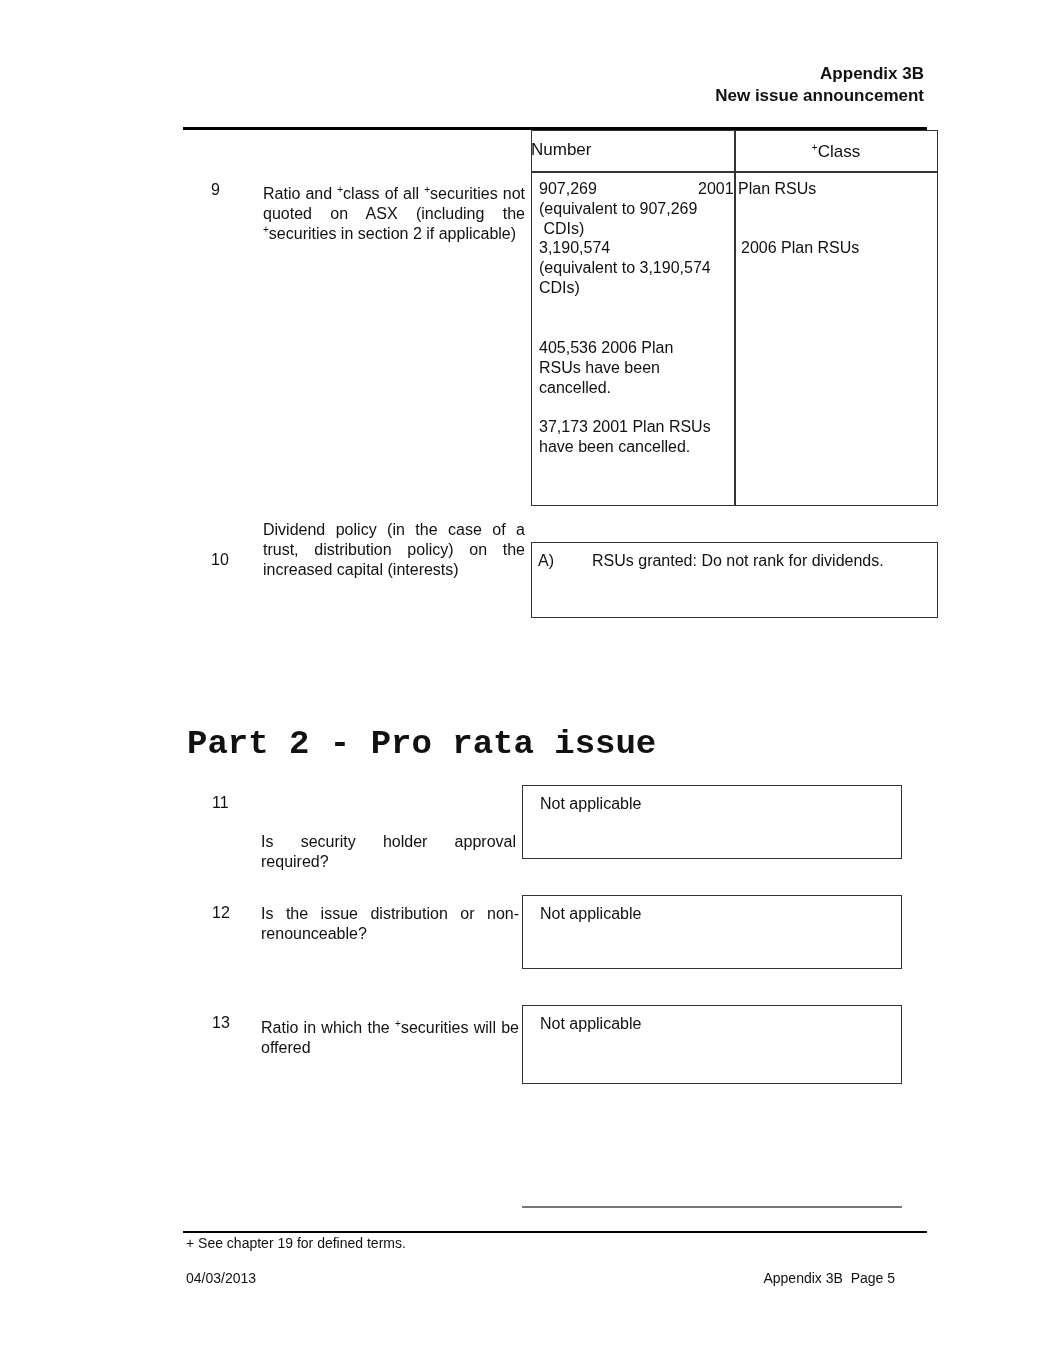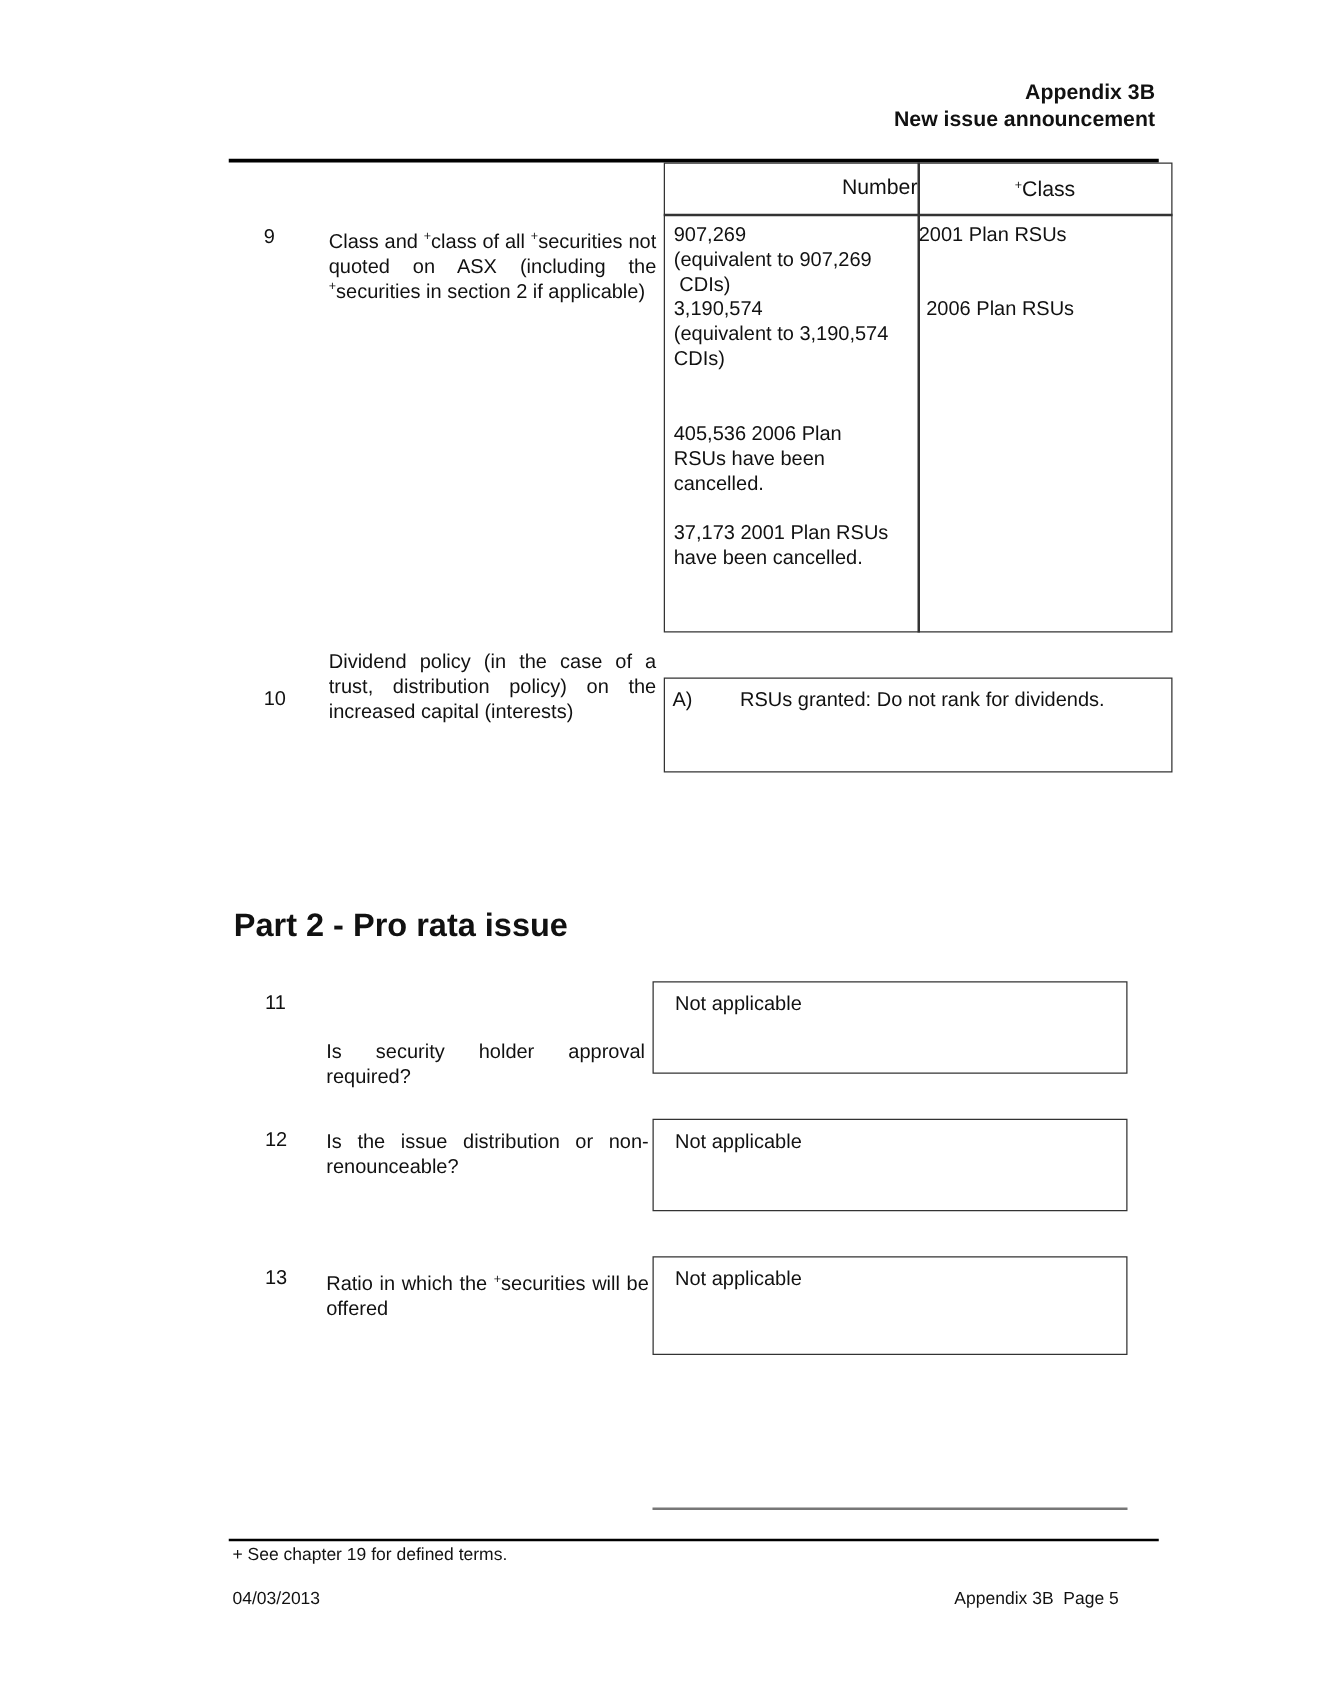--- a/index.html
+++ b/index.html
@@ -6,45 +6,45 @@
     body { width:1055px; height:1365px; position:relative; overflow:hidden;
       font-family:"Liberation Sans", sans-serif; color:#111; font-size:16px; }
     .abs { position:absolute; }
     .hdr { right:131px; text-align:right; font-weight:bold; font-size:17px; line-height:22px; }
     .rule { background:#000; }
     .box { border:1.5px solid #333; box-sizing:border-box; }
     .num { font-size:16px; }
     .q { font-size:16px; line-height:20px; text-align:justify; text-align-last:left; }
     .cell { font-size:16px; line-height:20px; }
     sup { font-size:10px; vertical-align:6px; line-height:0; }
-    .part { font-weight:bold; font-size:26px; }
+    .part { font-weight:bold; font-size:34px;font-family:Liberation Mono, monospace; }
     .foot { font-size:14px; }
   </style>
 </head>
 <body>
 
 <div class="abs hdr" style="top:63px;">Appendix 3B</div>
 <div class="abs hdr" style="top:85px;">New issue announcement</div>
 <div class="abs rule" style="left:183px; top:127px; width:744px; height:3px;"></div>
 
 <div class="abs num" style="left:211px; top:181px;">9</div>
 <div class="abs q" style="left:263px; top:184px; width:262px;">
-  <span>Class and </span><sup>+</sup><span>class of all </span><sup>+</sup><span>securities not quoted on ASX (including the </span><sup>+</sup><span>securities in section 2 if applicable)</span>
+  <span>Ratio and </span><sup>+</sup><span>class of all </span><sup>+</sup><span>securities not quoted on ASX (including the </span><sup>+</sup><span>securities in section 2 if applicable)</span>
 </div>
 
 <div class="abs box" style="left:531px; top:130px; width:407px; height:376px;"></div>
 <div class="abs" style="left:734px; top:130px; width:1.5px; height:376px; background:#333;"></div>
 <div class="abs" style="left:531px; top:171px; width:407px; height:1.5px; background:#333;"></div>
-<div class="abs cell" style="left:531px; top:140px; width:203px; text-align:right; font-size:17px;">Number</div>
+<div class="abs cell" style="left:531px; top:140px; width:203px; text-align:left; font-size:17px;">Number</div>
 <div class="abs cell" style="left:734px; top:142px; width:204px; text-align:center; font-size:17px;"><sup>+</sup><span>Class</span></div>
 
 <div class="abs cell" style="left:539px; top:179px; white-space:pre;">907,269
 (equivalent to 907,269
  CDIs)</div>
-<div class="abs cell" style="left:735px; top:179px;">2001 Plan RSUs</div>
+<div class="abs cell" style="left:698px; top:179px;">2001 Plan RSUs</div>
 <div class="abs cell" style="left:539px; top:238px; white-space:pre;">3,190,574
 (equivalent to 3,190,574
 CDIs)</div>
 <div class="abs cell" style="left:741px; top:238px;">2006 Plan RSUs</div>
 <div class="abs cell" style="left:539px; top:338px; white-space:pre;">405,536 2006 Plan
 RSUs have been
 cancelled.</div>
 <div class="abs cell" style="left:539px; top:417px; white-space:pre;">37,173 2001 Plan RSUs
 have been cancelled.</div>
 

